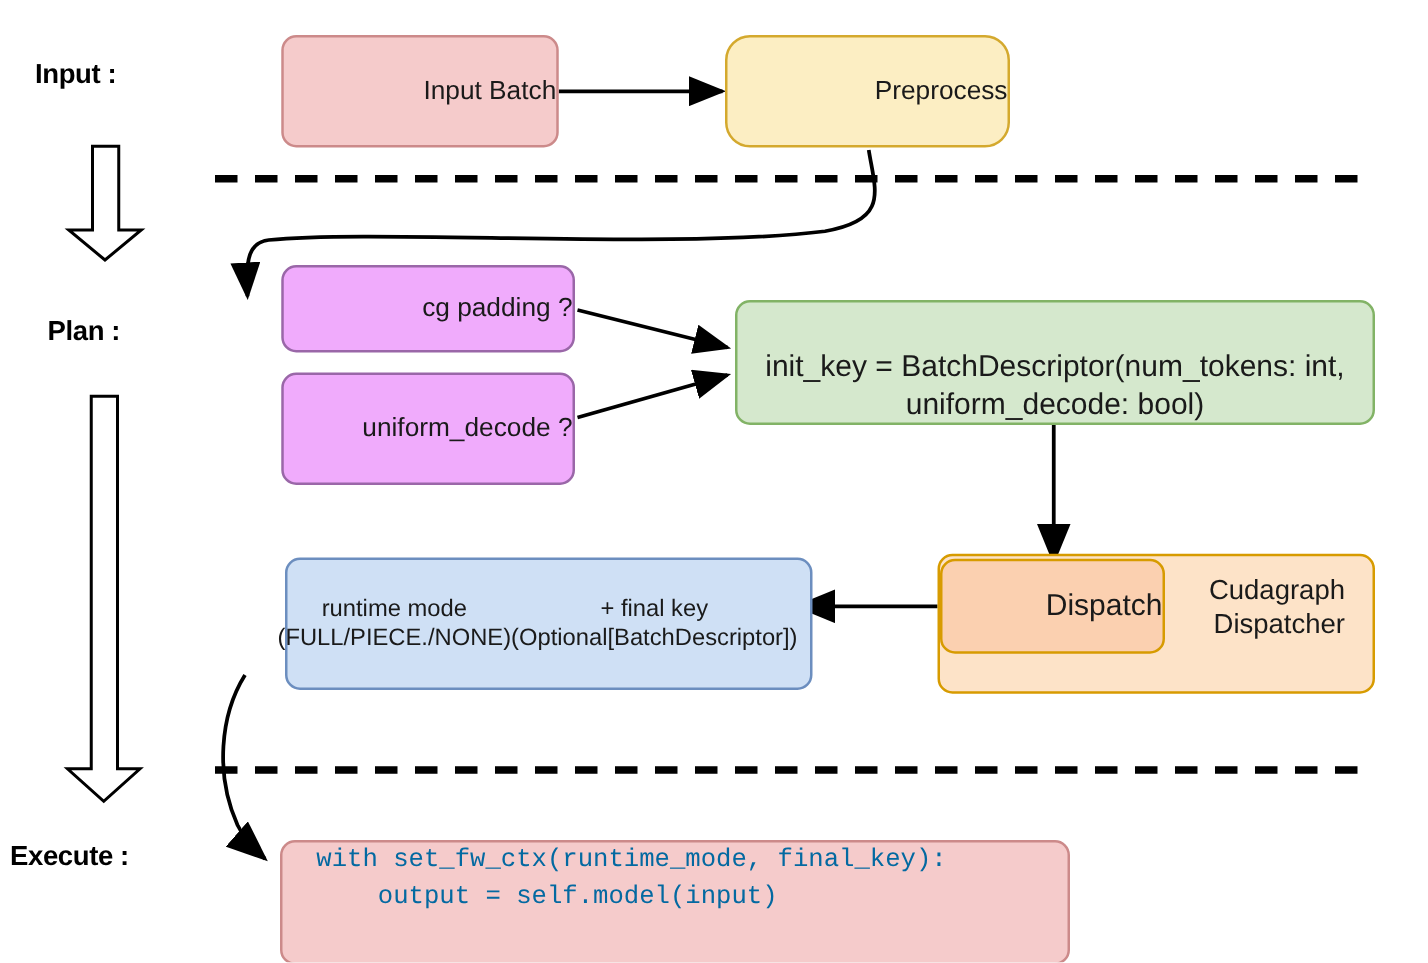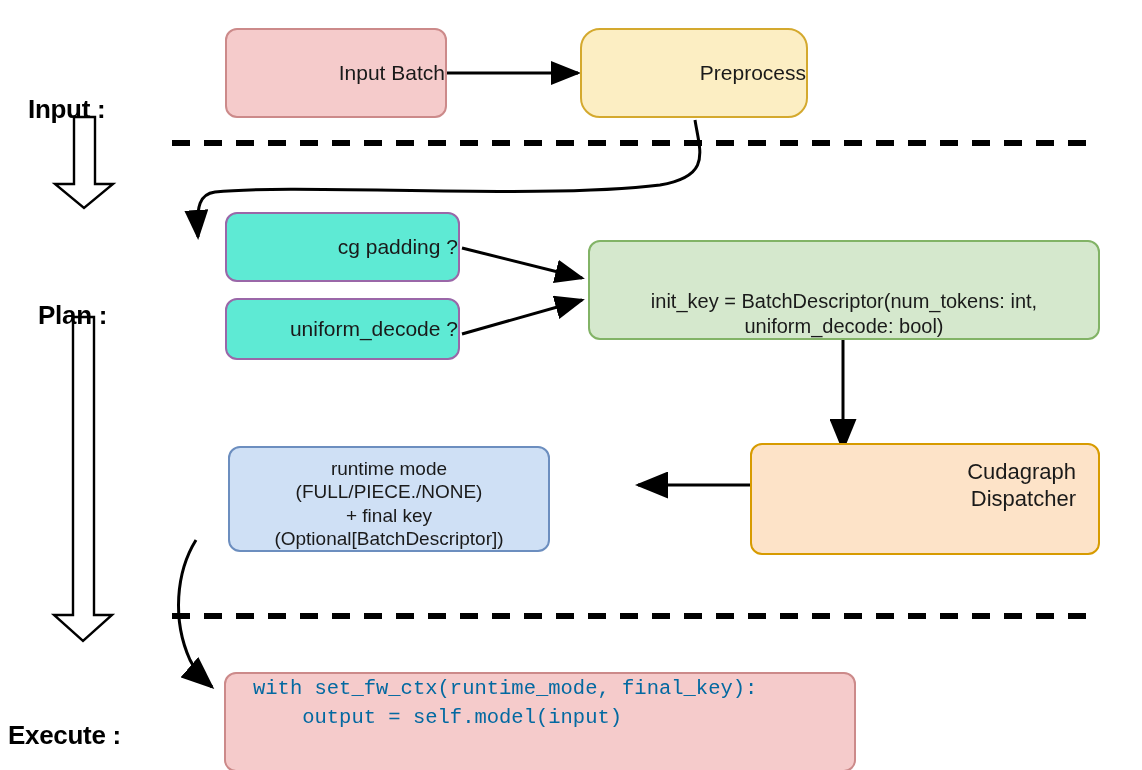--- a/index.html
+++ b/index.html
@@ -18,25 +18,24 @@
   .svg-layer {
     position: absolute;
     left: 0; top: 0;
     width: 1142px;
     height: 770px;
   }
   .stage-label {
     position: absolute;
     font-family: "Liberation Sans", sans-serif;
     font-weight: bold;
-    font-size: 26px;
+    font-size: 22px;
     color: #000000;
     white-space: nowrap;
     letter-spacing: -0.3px;
-    margin-top: 48px;
   }
   .node {
     position: absolute;
     box-sizing: border-box;
     display: flex;
     align-items: center;
     justify-content: flex-end;
     text-align: center;
     border-radius: 12px;
     border-width: 2px;
@@ -47,21 +46,21 @@
   }
   .node-red {
     background: #f5cbcb;
     border-color: #cc8a8a;
   }
   .node-yellow {
     background: #fceec3;
     border-color: #d4a92e;
   }
   .node-purple {
-    background: #5eead4;
+    background: #f0abfc;
     border-color: #9a67a8;
   }
   .node-green {
     background: #d5e8cd;
     border-color: #82b366;
   }
   .node-blue {
     background: #cfe0f5;
     border-color: #6c8ebf;
   }
@@ -86,21 +85,21 @@
     padding-left: 27px;
     line-height: 1.42;
     white-space: pre;
     text-align: left;
     margin-top: 26px;
   }
   .node-text {
     display: block;
   }
   .fs21 { font-size: 21px; }
-  .fs20 { font-size: 20px; }
+  .fs20 { font-size: 24px; }
   .fs22 { font-size: 22px; }
   .fs19 { font-size: 19px; }
 </style>
 </head>
 <body>
 
 <div id="canvas">
 
   <svg class="svg-layer" viewBox="0 0 1142 770">
     <defs>
@@ -144,36 +143,39 @@
   </div>
 
   <div class="node node-yellow fs21" style="left:580px; top:28px; width:228px; height:90px;border-radius:20px;">
     <span class="node-text">Preprocess</span>
   </div>
 
   <div class="node node-purple fs21" style="left:225px; top:212px; width:235px; height:70px;">
     <span class="node-text">cg padding ?</span>
   </div>
 
-  <div class="node node-purple fs21" style="left:225px; top:298px; width:235px; height:62px;">
+  <div class="node node-purple fs21" style="left:225px; top:298px; width:235px; height:90px;">
     <span class="node-text">uniform_decode ?</span>
   </div>
 
   <div class="node node-green fs20" style="left:588px; top:240px; width:512px; height:100px; flex-direction:column; padding:0 14px;">
     <span class="node-text">init_key = BatchDescriptor(num_tokens: int,</span>
     <span class="node-text">uniform_decode: bool)</span>
   </div>
 
   <div class="node node-orange-outer fs22" style="left:750px; top:443px; width:350px; height:112px; white-space:pre-line; text-align:center;">
     <span class="node-text" style="width:140px;text-align:right;">Cudagraph
 Dispatcher</span>
   </div>
 
+  <div class="node node-orange-inner fs20" style="left:752px; top:447px; width:180px; height:76px;">
+    <span class="node-text">Dispatch</span>
+  </div>
 
-  <div class="node node-blue fs19" style="left:228px; top:446px; width:322px; height:106px; flex-direction:column; padding:0 10px;">
+  <div class="node node-blue fs19" style="left:228px; top:446px; width:422px; height:106px; flex-direction:row; padding:0 10px;">
     <span class="node-text">runtime mode (FULL/PIECE./NONE)</span>
     <span class="node-text">+ final key (Optional[BatchDescriptor])</span>
   </div>
 
   <div class="node node-red code-box" style="left:224px; top:646px; width:632px; height:100px; flex-direction:column; align-items:flex-start;">
     <span class="node-text">with set_fw_ctx(runtime_mode, final_key):</span>
     <span class="node-text">    output = self.model(input)</span>
   </div>
 
 </div>

